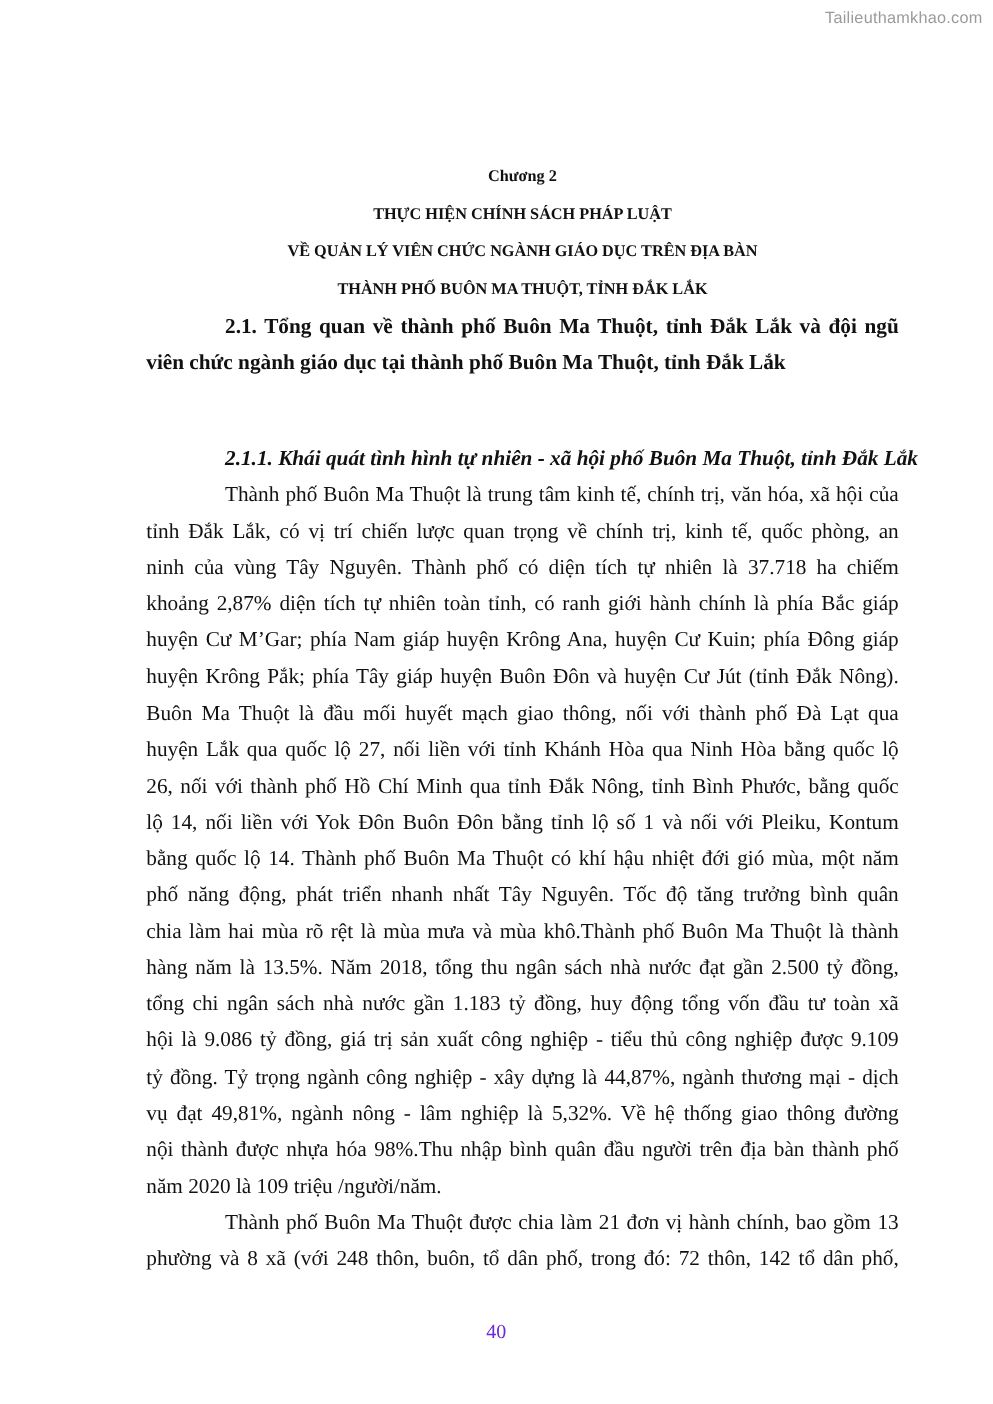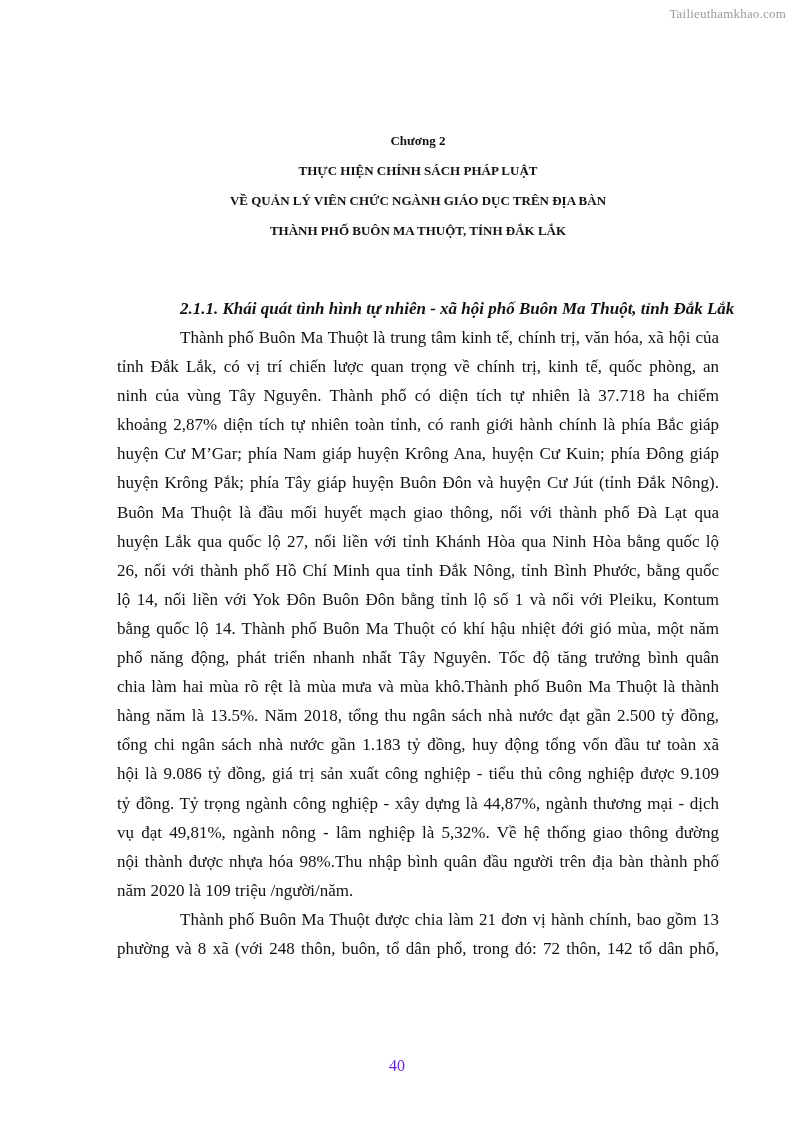--- a/index.html
+++ b/index.html
@@ -12,21 +12,21 @@
       height: 1123px;
       position: relative;
       overflow: hidden;
       font-family: "Liberation Serif", "DejaVu Serif", serif;
       color: #111111;
     }
     .watermark {
       position: absolute;
       top: 6px;
       right: 8px;
-      font-family: Liberation Serif, serif;
+      font-family: Liberation Sans, sans-serif;
       font-size: 13px;
       color: #9a9a9a;
       letter-spacing: 0.2px;
       text-align: right;
     }
     .page {
       position: absolute;
       left: 117px;
       top: 126px;
       width: 602px;
@@ -88,20 +88,24 @@
 
 <div class="page">
 
   <div class="heading-block">
     <div>Chương 2</div>
     <div>THỰC HIỆN CHÍNH SÁCH PHÁP LUẬT</div>
     <div>VỀ QUẢN LÝ VIÊN CHỨC NGÀNH GIÁO DỤC TRÊN ĐỊA BÀN</div>
     <div>THÀNH PHỐ BUÔN MA THUỘT, TỈNH ĐẮK LẮK</div>
   </div>
 
+  <div>
+    <div class="sec-line indent just">2.1. Tổng quan về thành phố Buôn Ma Thuột, tỉnh Đắk Lắk và đội ngũ</div>
+    <div class="sec-line">viên chức ngành giáo dục tại thành phố Buôn Ma Thuột, tỉnh Đắk Lắk</div>
+  </div>
 
   <div class="subsec-line">2.1.1. Khái quát tình hình tự nhiên - xã hội phố Buôn Ma Thuột, tỉnh Đắk Lắk</div>
 
   <div>
     <div class="body-line indent">Thành phố Buôn Ma Thuột là trung tâm kinh tế, chính trị, văn hóa, xã hội của</div>
     <div class="body-line">tỉnh Đắk Lắk, có vị trí chiến lược quan trọng về chính trị, kinh tế, quốc phòng, an</div>
     <div class="body-line">ninh của vùng Tây Nguyên. Thành phố có diện tích tự nhiên là 37.718 ha chiếm</div>
     <div class="body-line">khoảng 2,87% diện tích tự nhiên toàn tỉnh, có ranh giới hành chính là phía Bắc giáp</div>
     <div class="body-line">huyện Cư M’Gar; phía Nam giáp huyện Krông Ana, huyện Cư Kuin; phía Đông giáp</div>
     <div class="body-line">huyện Krông Pắk; phía Tây giáp huyện Buôn Đôn và huyện Cư Jút (tỉnh Đắk Nông).</div>

